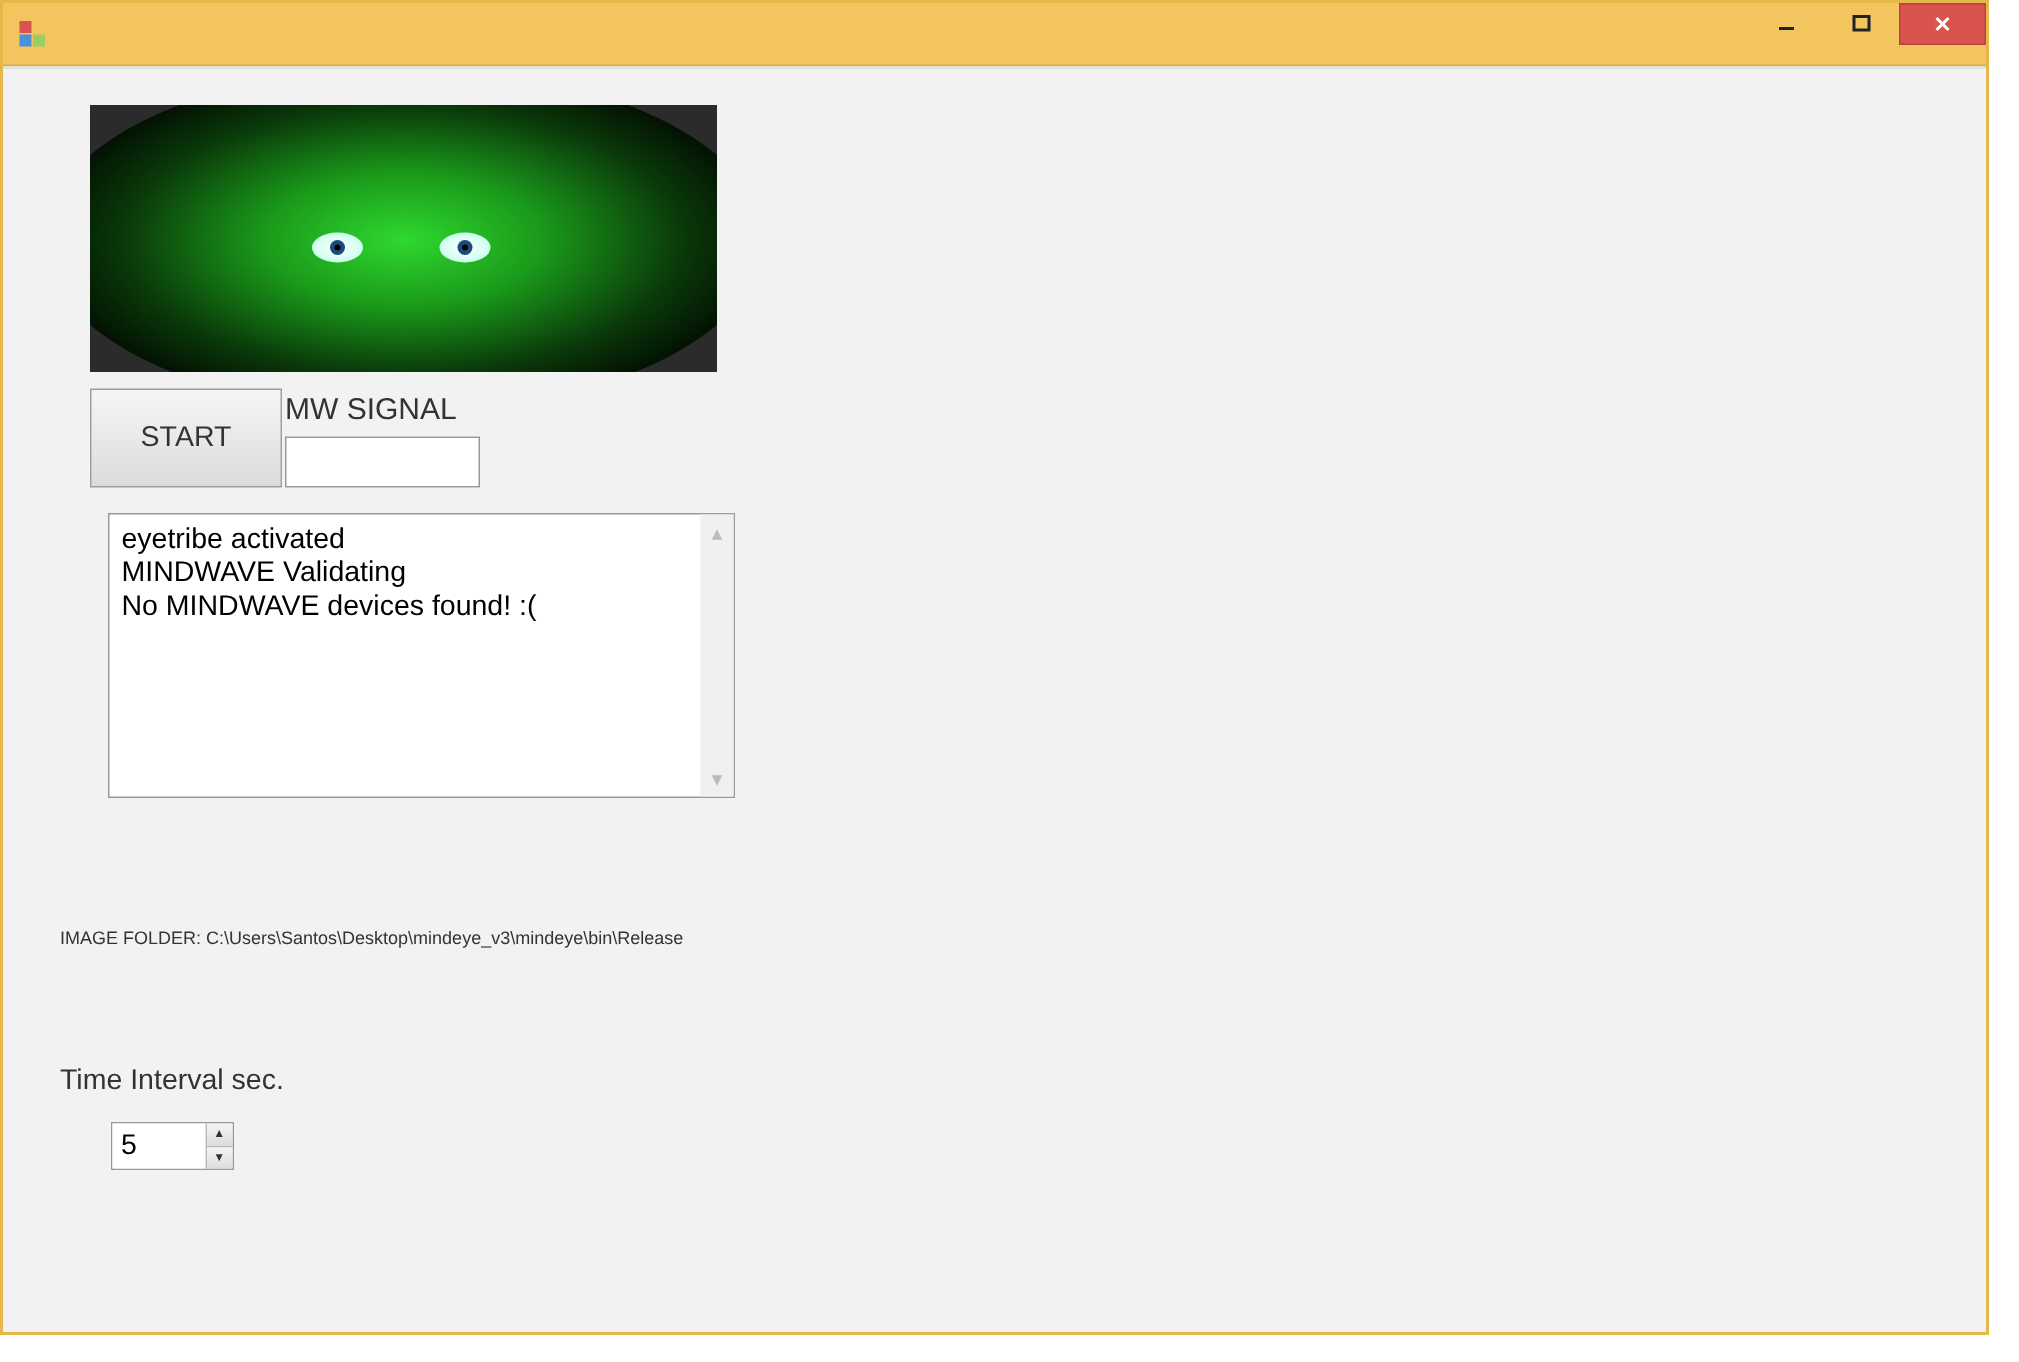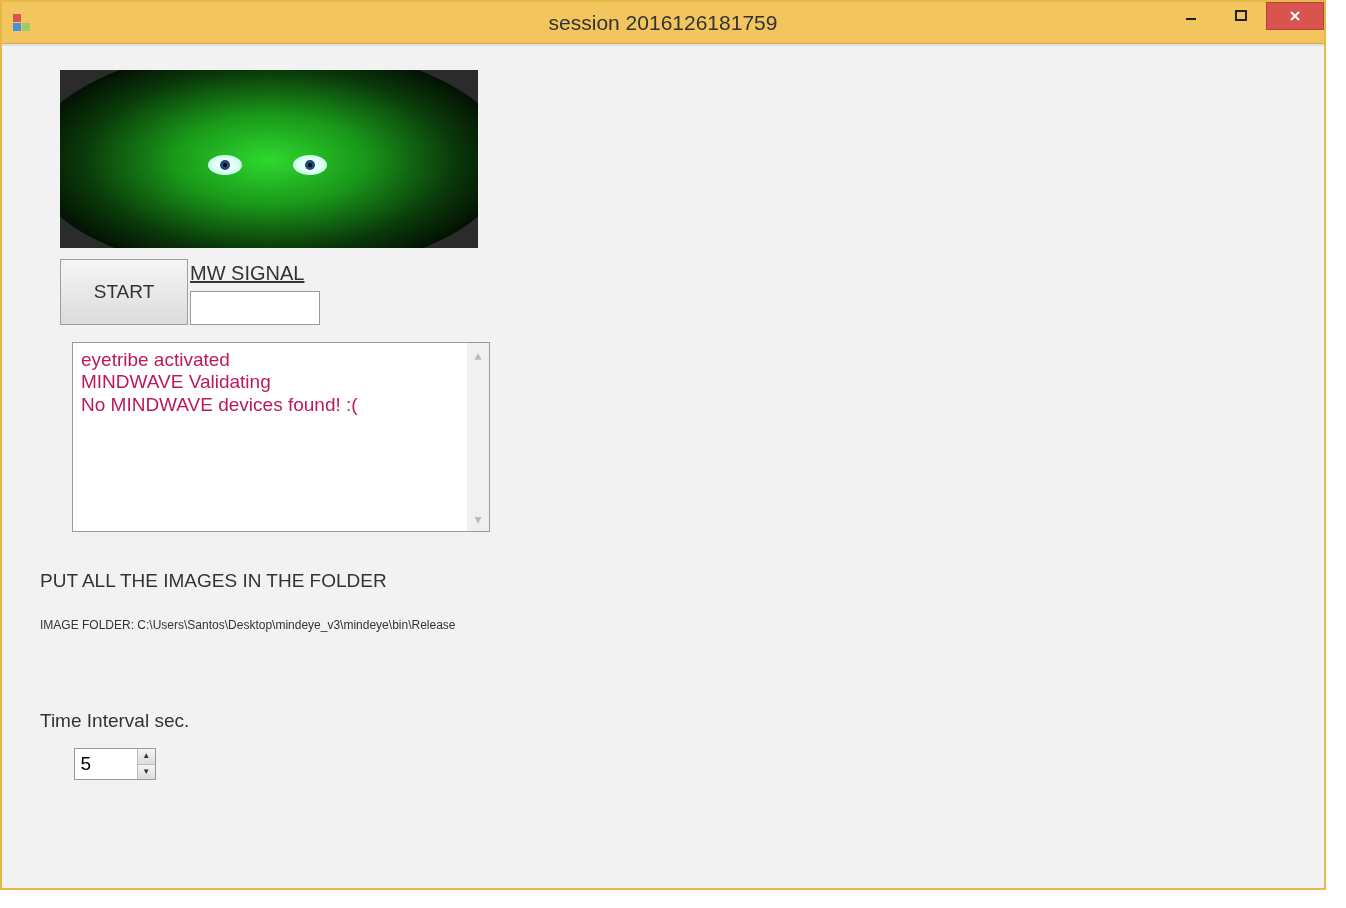--- a/index.html
+++ b/index.html
@@ -119,21 +119,20 @@
     }
     .mw-group {
       display: flex;
       flex-direction: column;
       gap: 6px;
       margin-top: 4px;
     }
     .mw-label {
       font-size: 20px;
       color: #333;
-      text-decoration: underline;
     }
     .mw-input {
       width: 130px;
       height: 34px;
       border: 1px solid #999;
       background: #fff;
       padding: 2px 6px;
       font-size: 18px;
       font-family: inherit;
     }
@@ -144,21 +143,21 @@
       width: 418px;
       height: 190px;
       border: 1px solid #999;
       background: #fff;
       display: flex;
     }
     .log-text {
       flex: 1;
       padding: 6px 8px;
       font-size: 19px;
-      color: #be185d;
+      color: #000000;
       line-height: 1.18;
       white-space: pre-line;
       overflow: hidden;
     }
     .log-scroll {
       width: 22px;
       background: #f0f0f0;
       display: flex;
       flex-direction: column;
       justify-content: space-between;
@@ -233,21 +232,20 @@
 <body>
 
 <div class="window">
   <div class="titlebar">
     <div class="titlebar-icon">
       <span class="sq r"></span>
         <span class="sq y"></span>
         <span class="sq b"></span>
         <span class="sq g"></span>
     </div>
-    <div class="title-text">session 2016126181759</div>
     <div class="win-controls">
       <div class="win-btn">
         <svg width="14" height="14" viewBox="0 0 14 14">
             <line x1="2" y1="10" x2="12" y2="10" stroke="#222" stroke-width="2"></line>
           </svg>
       </div>
       <div class="win-btn">
         <svg width="14" height="14" viewBox="0 0 14 14">
             <rect x="2" y="2" width="10" height="9" fill="none" stroke="#222" stroke-width="2"></rect>
           </svg>
@@ -303,21 +301,20 @@
     <div class="log-area">
       <div class="log-text">eyetribe activated
 MINDWAVE Validating
 No MINDWAVE devices found! :(</div>
       <div class="log-scroll">
         <span class="scroll-arrow">▴</span>
         <span class="scroll-arrow">▾</span>
       </div>
     </div>
 
-    <div class="instruction">PUT ALL THE IMAGES IN THE FOLDER</div>
     <div class="folder-label">IMAGE FOLDER: C:\Users\Santos\Desktop\mindeye_v3\mindeye\bin\Release</div>
 
     <div class="interval-row">
       <div class="interval-label">Time Interval sec.</div>
       <div class="num-updown">
         <input class="num-input" type="text" value="5" style="">
         <div class="num-spin">
           <button class="spin-btn">▲</button>
           <button class="spin-btn">▼</button>
         </div>

